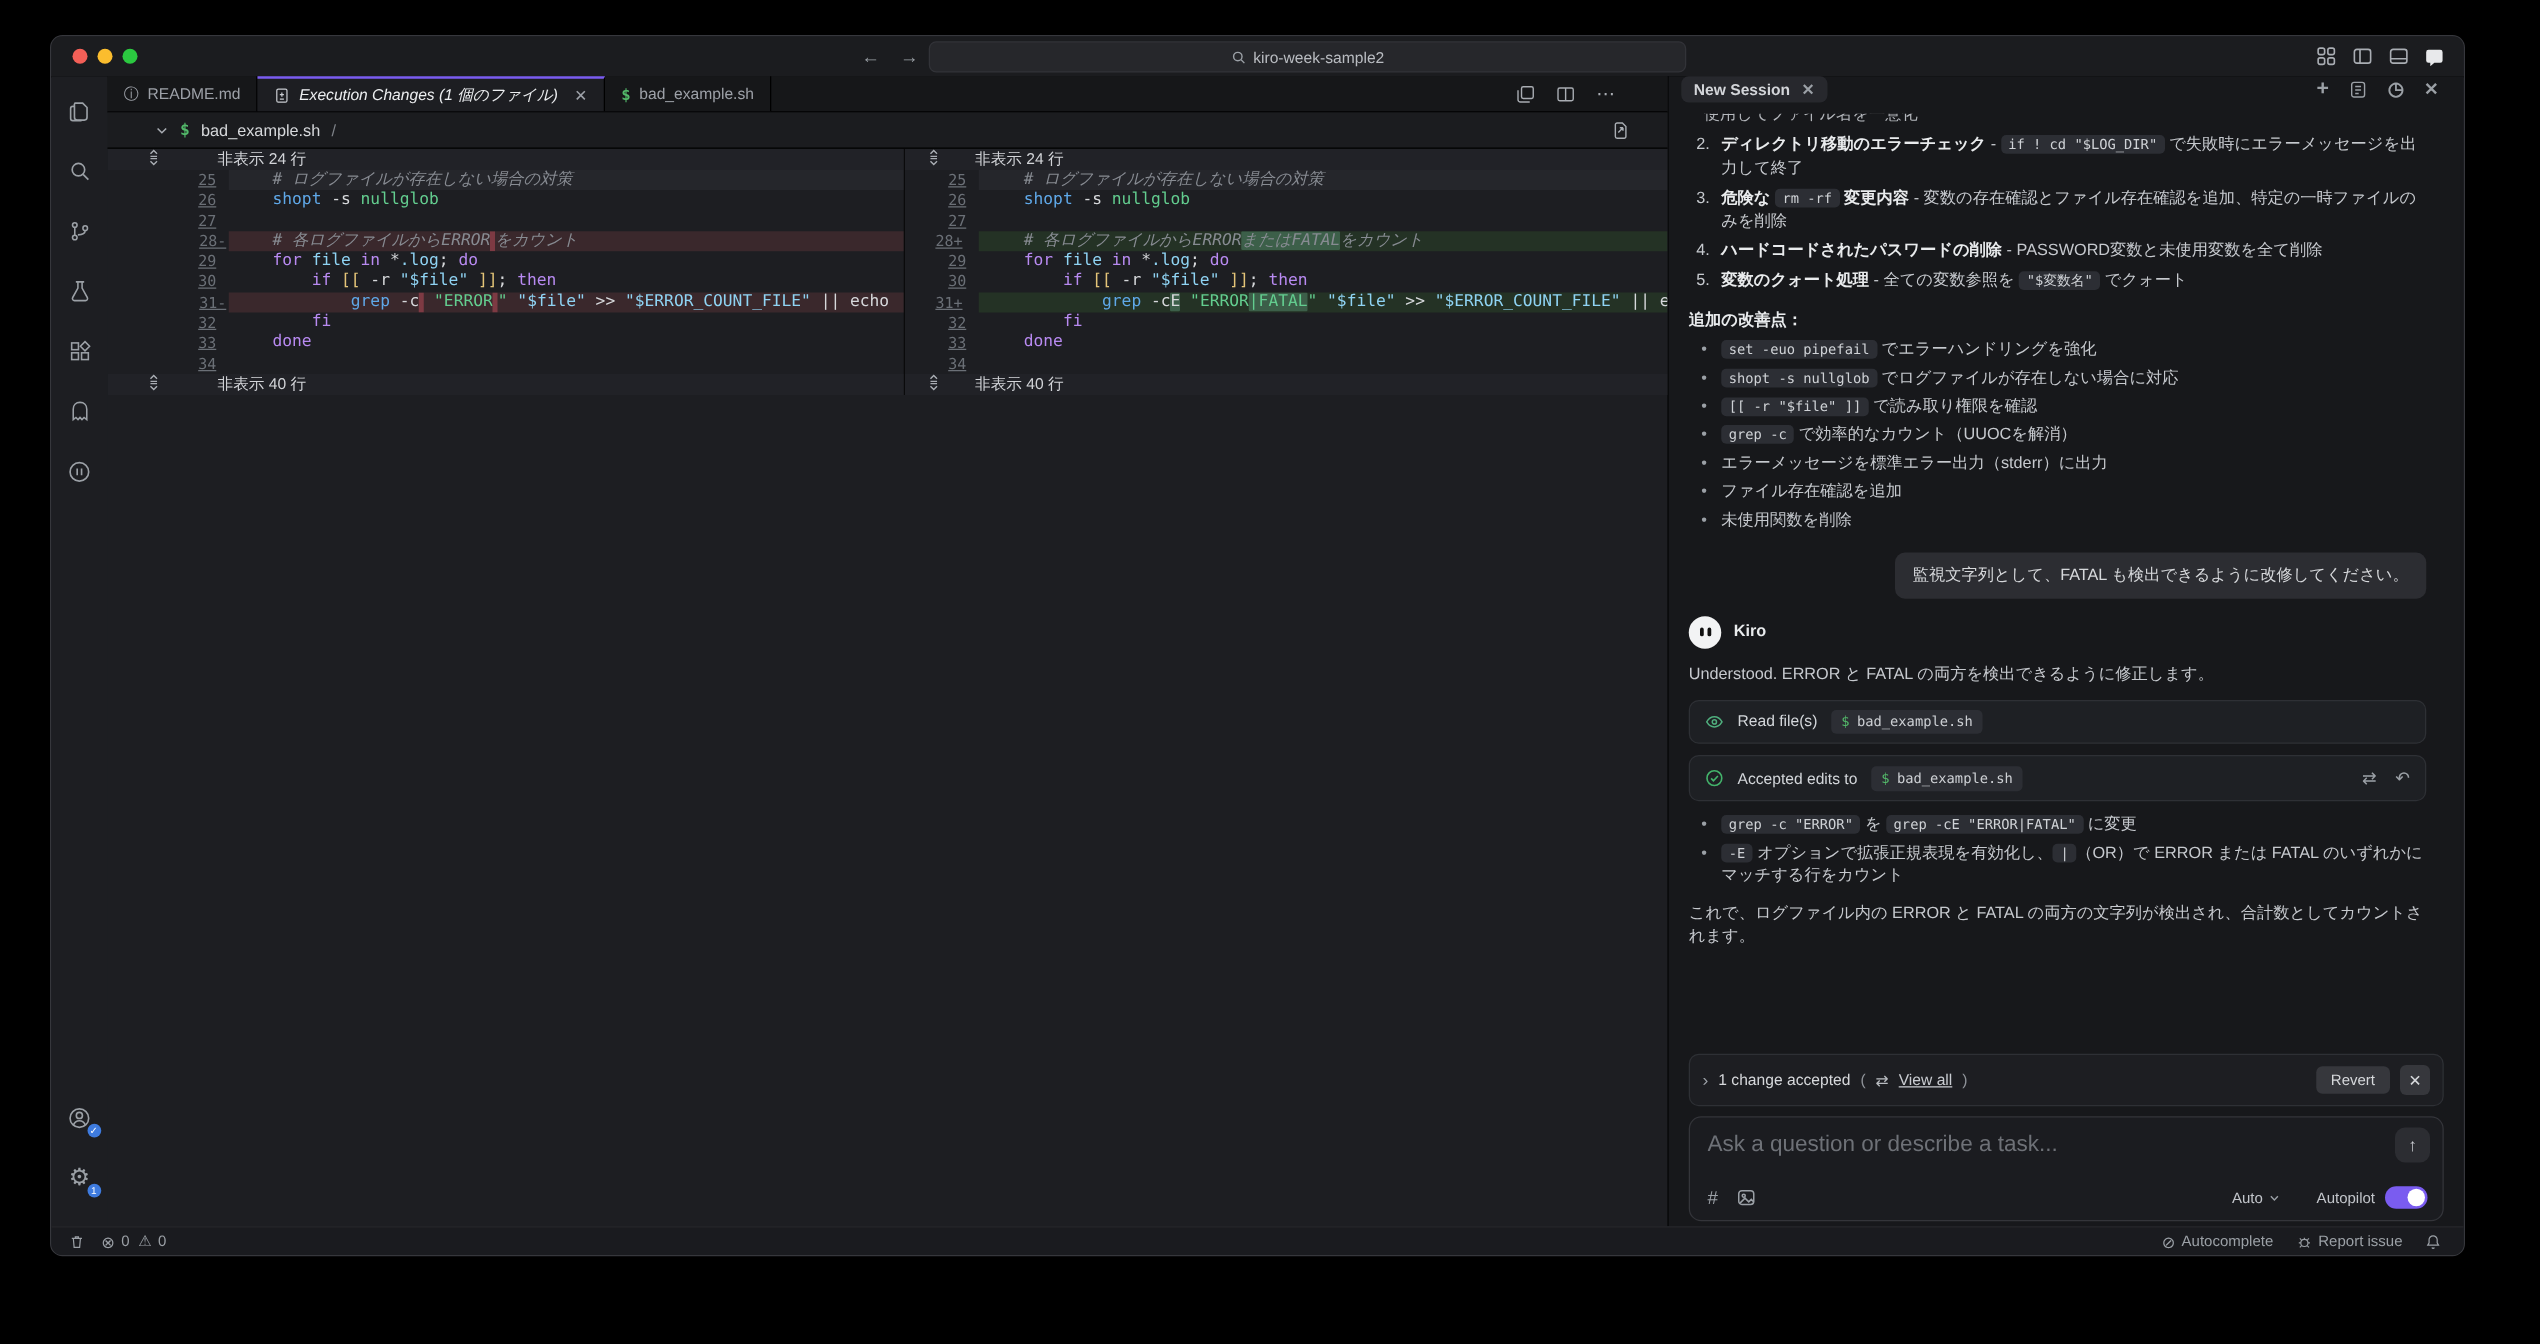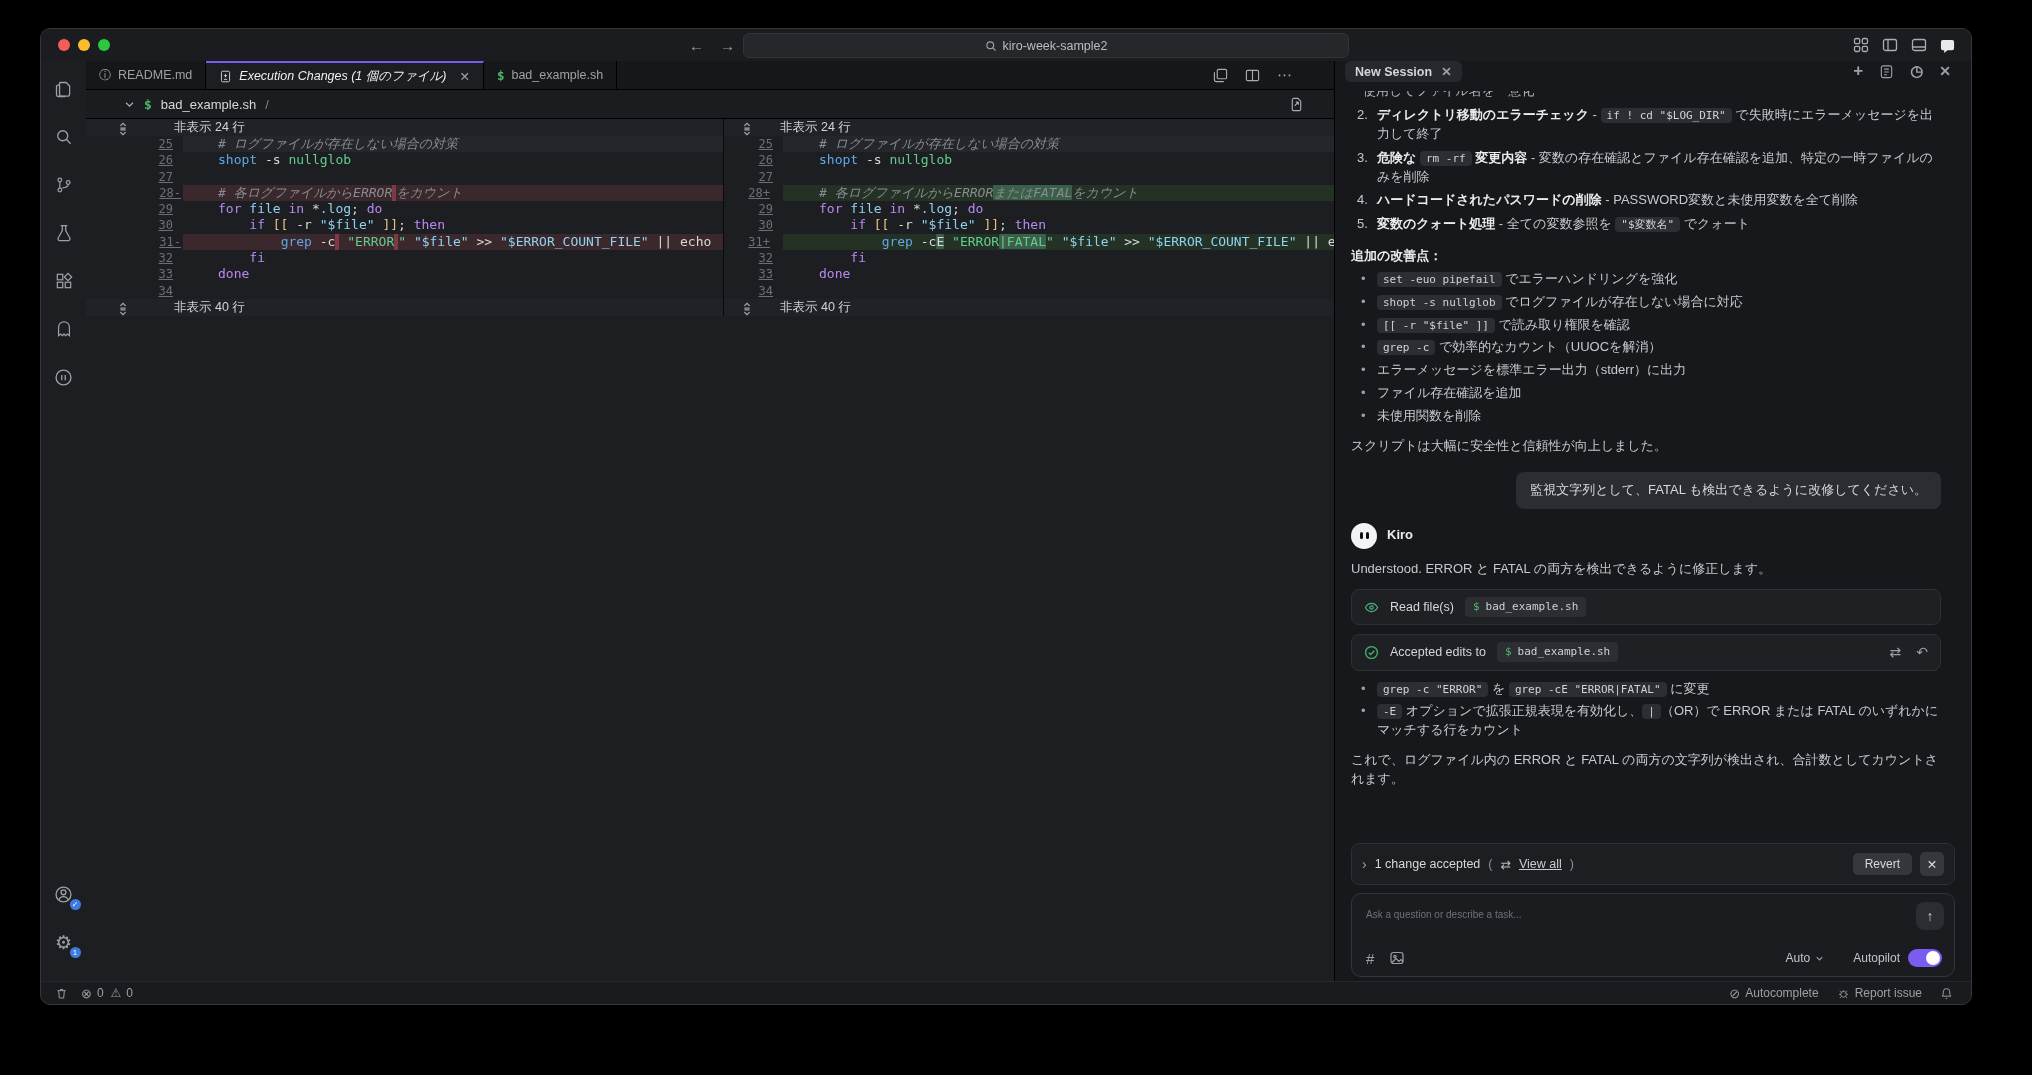--- a/index.html
+++ b/index.html
@@ -32,21 +32,21 @@
   .strip-icons{margin-left:auto;display:flex;align-items:center;gap:17px;padding-right:42px;color:#a9adb3;}
   .diffheader{height:28px;background:#1b1c1f;border-bottom:1px solid #000;display:flex;align-items:center;gap:9px;
     padding-left:38px;font-size:13px;color:#d6d8db;position:relative;}
   .dh-dollar{color:#53b96a;font-weight:bold;font-family:"DejaVu Sans Mono",monospace;}
   .dh-sep{color:#7e8288;}
   .dh-right{position:absolute;right:30px;color:#a9adb3;}
   .diffbody{display:flex;}
   .pane{background:#1d1e22;font-family:"DejaVu Sans Mono",monospace;font-size:13px;overflow:hidden;}
   .pane-l{width:637px;border-right:1px solid #0a0a0b;}
   .pane-r{width:610px;}
-  .hidden-row{height:17px;background:#212227;display:flex;align-items:flex-end;font-size:12.5px;color:#d2d4d8;
+  .hidden-row{height:17px;background:#212227;display:flex;align-items:flex-start;font-size:12.5px;color:#d2d4d8;
     font-family:"Liberation Sans",sans-serif;}
   .pane-l .hidden-row .unfold{margin-left:30px;} .pane-l .hidden-row .hlabel{margin-left:44px;}
   .pane-r .hidden-row .unfold{margin-left:16px;} .pane-r .hidden-row .hlabel{margin-left:26px;}
   .unfold{color:#a9adb3;display:flex;}
   .code-row{display:flex;height:16.3px;line-height:16.3px;white-space:pre;}
   .gut{flex:none;text-align:right;color:#6b7077;font-size:12px;box-sizing:border-box;text-decoration:underline;}
   .pane-l .gut{width:97px;padding-right:10px;} .pane-r .gut{width:59px;padding-right:10px;}
   .pane-l .code-row.signed .gut{padding-right:2px;} .pane-r .code-row.signed .gut{padding-right:13px;}
   .code{flex:1;overflow:hidden;box-sizing:border-box;}
   .pane-l .code{padding-left:35px;} .pane-r .code{padding-left:36px;}
@@ -86,21 +86,21 @@
   .dollar{color:#53b96a;}
   .tool-actions{margin-left:auto;display:flex;gap:15px;color:#9ba0a6;font-size:14px;}
   .accepted-bar{margin:4px 16px 8px;display:flex;align-items:center;gap:8px;border:1px solid #2e3035;background:#1d1e22;
     border-radius:8px;padding:8px 10px;font-size:12.5px;color:#d6d8db;}
   .paren{color:#8e9298;}
   .viewall{color:#c9ccd1;text-decoration:underline;cursor:pointer;}
   .ab-spacer{flex:1;}
   .btn{background:#36373c;border-radius:5px;padding:4px 12px;color:#d6d8db;font-size:12px;}
   .btn-sq{background:#36373c;border-radius:5px;width:24px;height:24px;display:flex;align-items:center;justify-content:center;color:#d6d8db;}
   .chat-input{margin:0 16px;border:1px solid #34353a;background:#1b1c20;border-radius:10px;height:62px;position:relative;padding:10px 12px;box-sizing:content-box;}
-  .chat-input input{background:transparent;border:none;outline:none;color:#d6d8db;font-size:10px;width:85%;
+  .chat-input input{background:transparent;border:none;outline:none;color:#d6d8db;font-size:18px;width:85%;
     font-family:"Liberation Sans",sans-serif;}
   .chat-input input::placeholder{color:#6e7177;}
   .send-btn{position:absolute;right:10px;top:8px;width:28px;height:28px;border-radius:8px;background:#2c2d32;
     display:flex;align-items:center;justify-content:center;color:#c9cbd0;font-size:14px;}
   .input-controls{position:absolute;left:14px;right:12px;bottom:9px;display:flex;align-items:center;gap:15px;color:#9ba0a6;font-size:14px;}
   .mode{margin-left:auto;display:flex;align-items:center;gap:5px;font-size:12px;color:#c2c5ca;}
   .autopilot{display:flex;align-items:center;gap:8px;font-size:12px;color:#c2c5ca;margin-left:14px;}
   .toggle{width:34px;height:18px;border-radius:9px;background:#7a5cf0;position:relative;}
   .toggle .knob{position:absolute;right:2px;top:2px;width:14px;height:14px;border-radius:50%;background:#fff;}
   
@@ -399,21 +399,20 @@
             <div class="li-body"><span>エラーメッセージを標準エラー出力（stderr）に出力</span></div>
           </div>
           <div class="md-li">
             <span class="bullet">•</span>
             <div class="li-body"><span>ファイル存在確認を追加</span></div>
           </div>
           <div class="md-li">
             <span class="bullet">•</span>
             <div class="li-body"><span>未使用関数を削除</span></div>
           </div>
-          <div class="md-p"><span>スクリプトは大幅に安全性と信頼性が向上しました。</span></div>
           <div class="user-row">
             <div class="user-bubble">監視文字列として、FATAL も検出できるように改修してください。</div>
           </div>
           <div class="agent-row">
             <span class="avatar">
               <span class="eye"></span>
               <span class="eye"></span>
             </span>
             <span class="agent-name">Kiro</span>
           </div>

